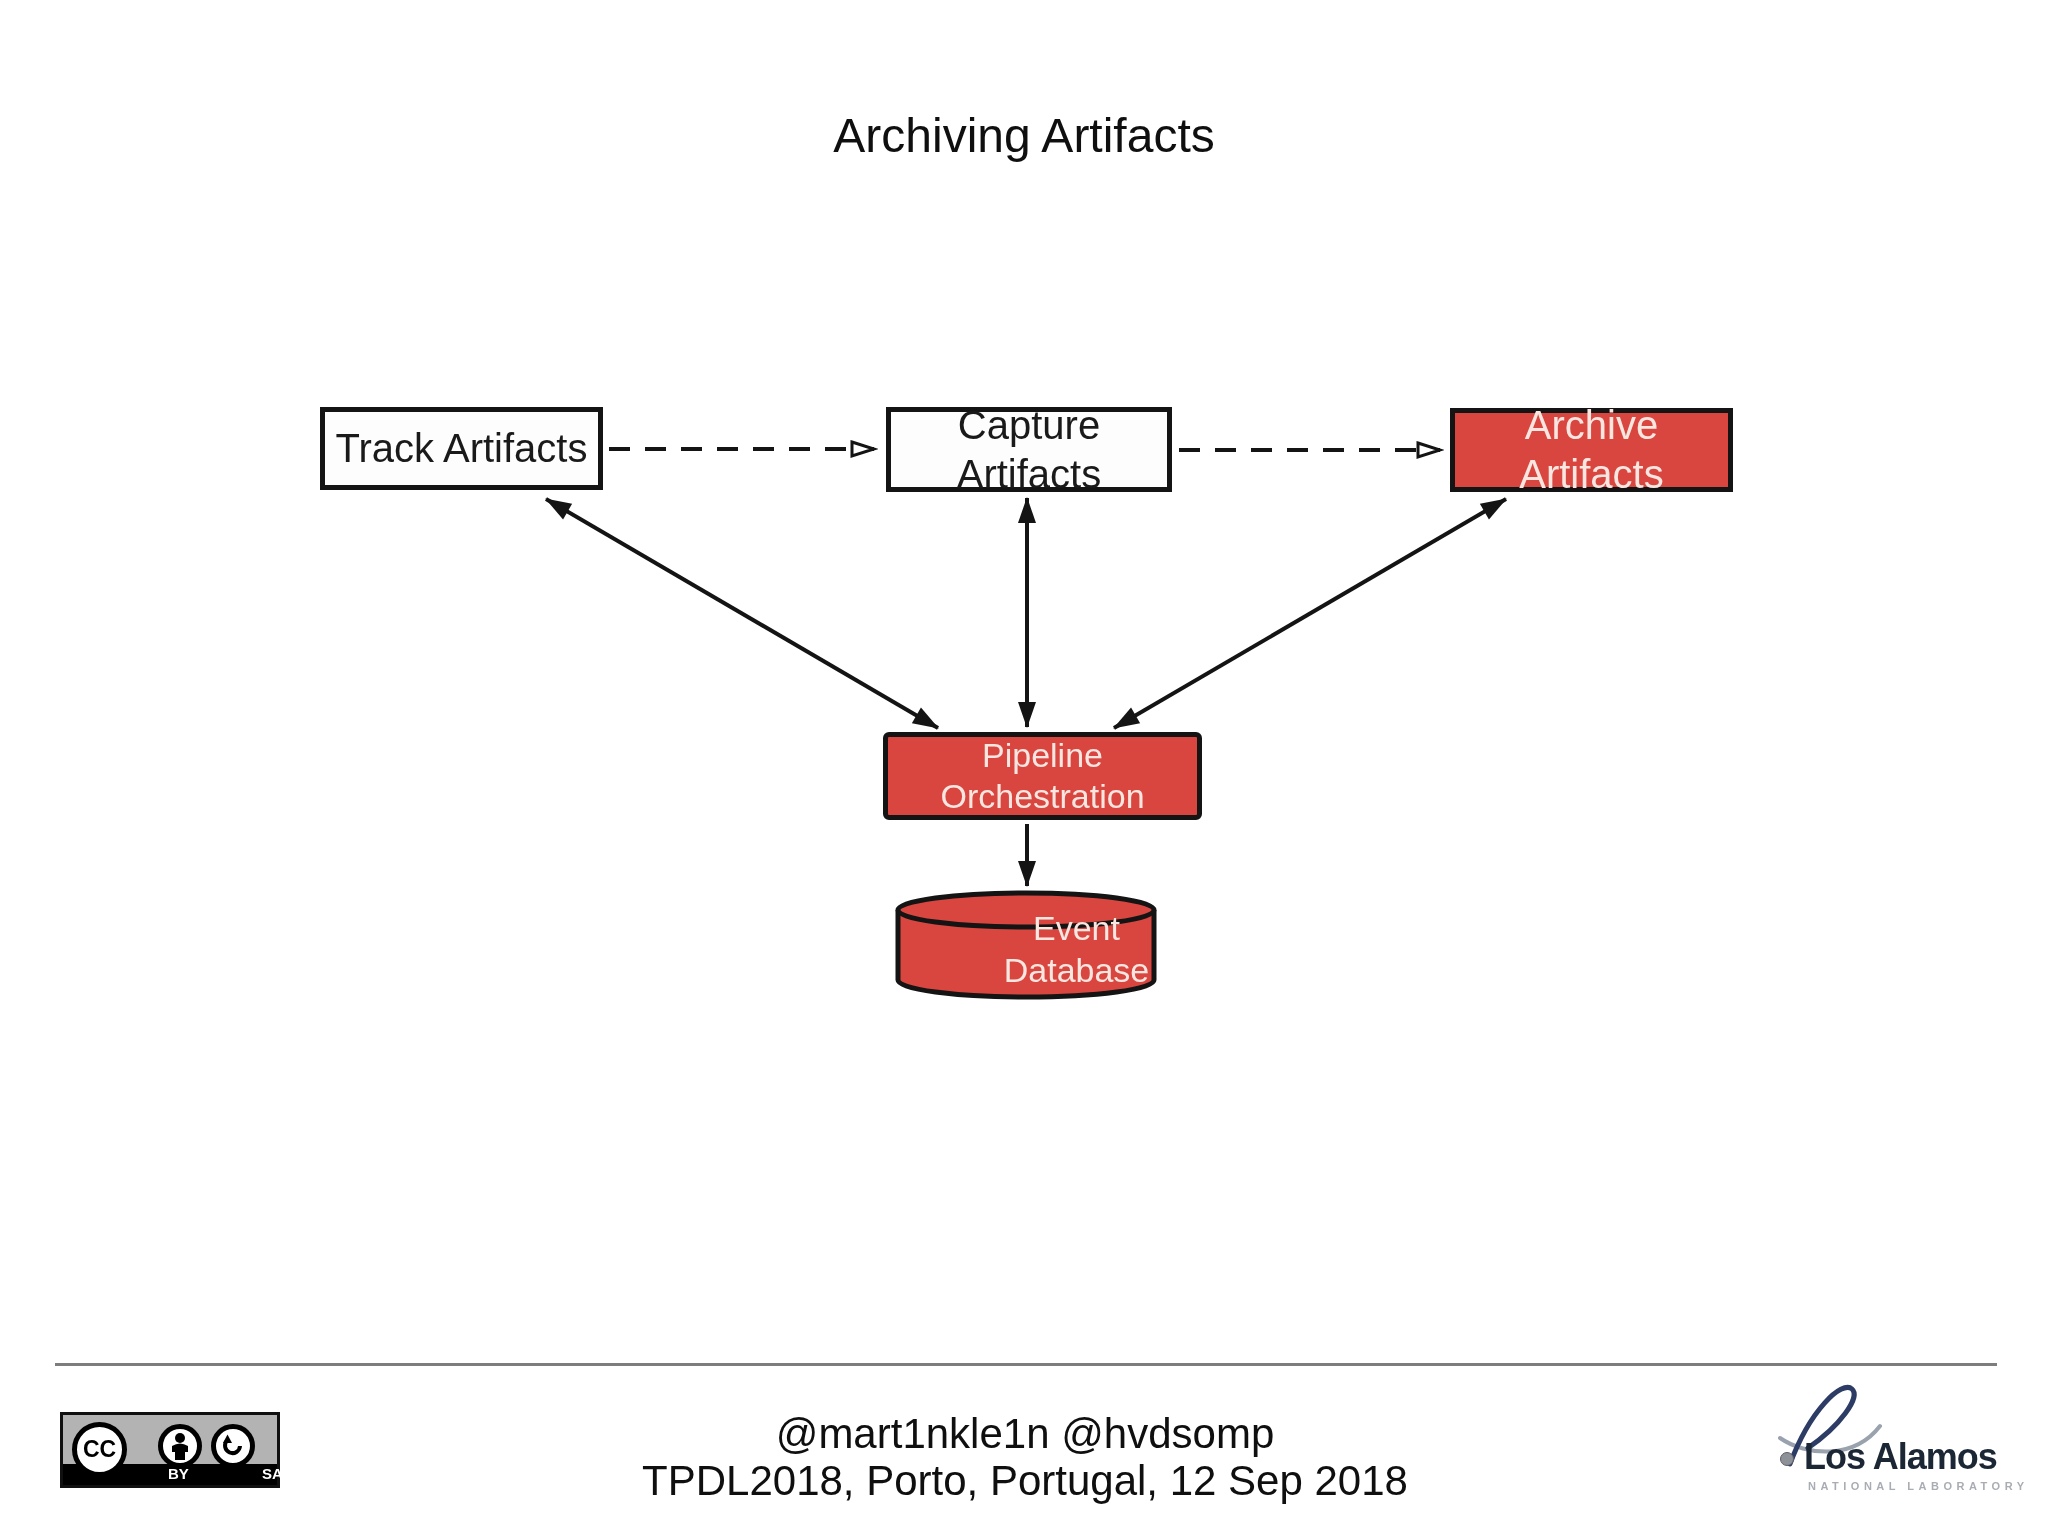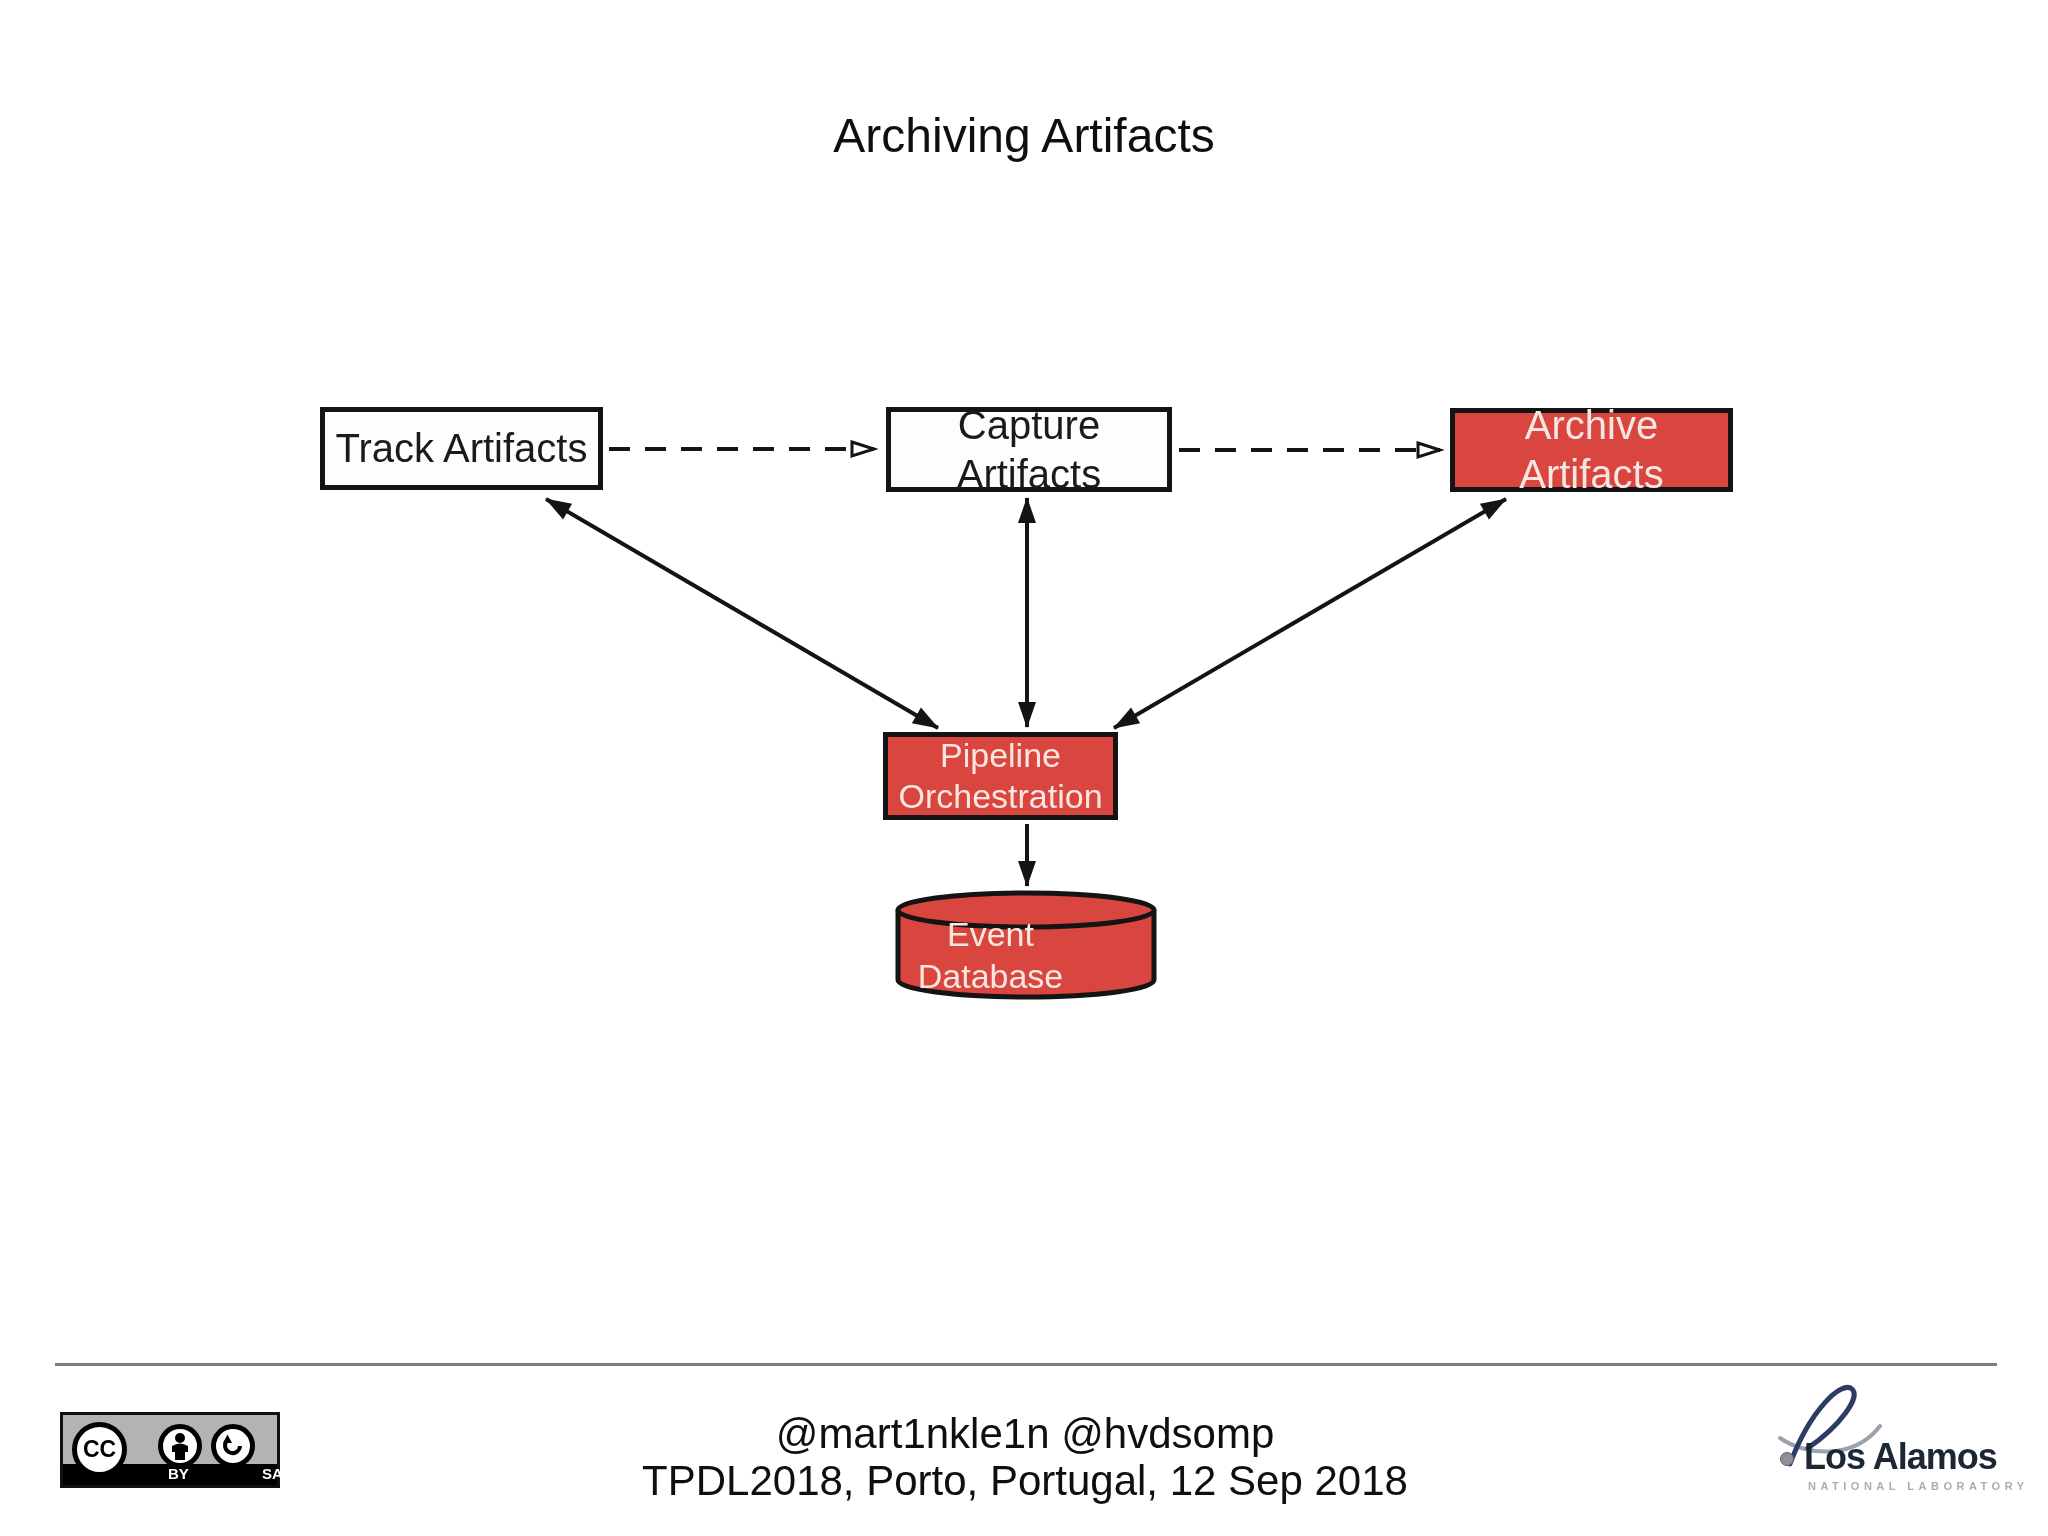--- a/index.html
+++ b/index.html
@@ -101,24 +101,24 @@
       <ellipse cx="1026" cy="910" rx="128" ry="17" fill="#d8463f" stroke="#141414" stroke-width="5"></ellipse>
     </g>
   </svg>
 
   <div class="node" style="left:320px;top:407px;width:283px;height:83px;">Track Artifacts</div>
 
   <div class="node" style="left:886px;top:407px;width:286px;height:85px;">Capture Artifacts</div>
 
   <div class="node red" style="left:1450px;top:408px;width:283px;height:84px;">Archive Artifacts</div>
 
-  <div class="node red" style="left:883px;top:732px;width:235px;height:88px;font-size:34px;">Pipeline
+  <div class="node red" style="left:883px;top:732px;width:319px;height:88px;font-size:34px;border-radius:6px;">Pipeline
 Orchestration</div>
 
-  <div class="cyl-label" style="left:862px;top:906px;width:257px;height:86px;margin-top:6px;">Event
+  <div class="cyl-label" style="left:948px;top:906px;width:257px;height:86px;">Event
 Database</div>
 
   <div class="footer-divider"></div>
 
   <div class="footer-text">
     <div>@mart1nkle1n @hvdsomp</div>
     <div>TPDL2018, Porto, Portugal, 12 Sep 2018</div>
   </div>
 
   <div class="cc-badge">

